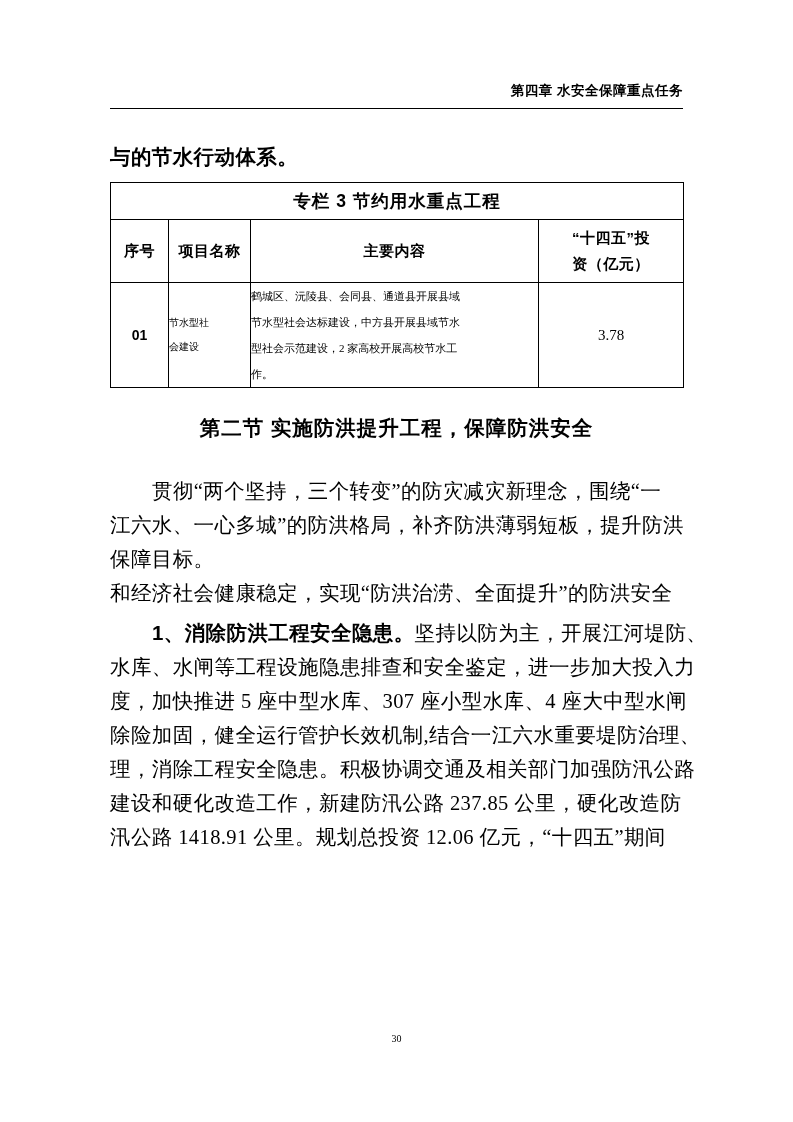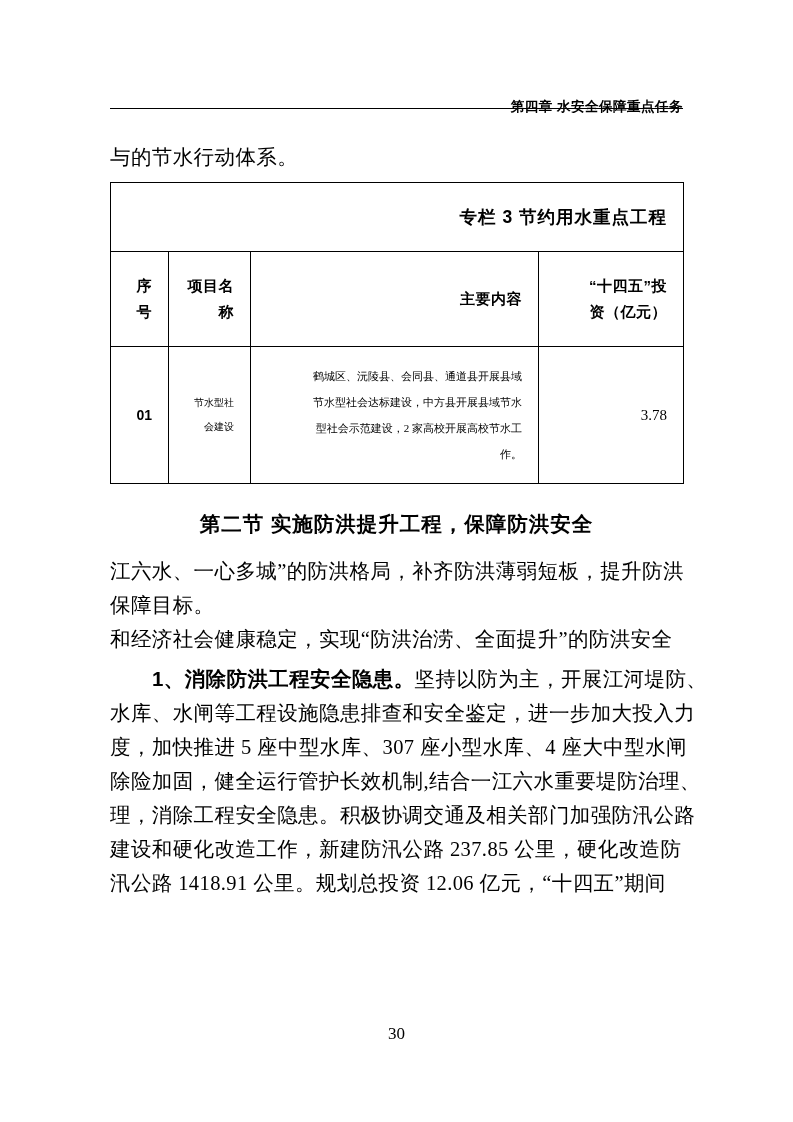--- a/index.html
+++ b/index.html
@@ -21,21 +21,21 @@
   .header {
     position: absolute;
     top: 82px;
     left: 110px;
     right: 110px;
     height: 30px;
   }
   .header-text {
     position: absolute;
     right: 0;
-    top: 16px;
+    top: 0;
     font-family: "Liberation Sans", "DejaVu Sans", sans-serif;
     font-size: 13.5px;
     font-weight: bold;
     letter-spacing: 0.5px;
     color: #000;
     white-space: nowrap;
   }
   .header-rule {
     position: absolute;
     left: 0;
@@ -50,34 +50,34 @@
     width: 573px;
   }
   .para-line {
     font-size: 20.5px;
     line-height: 34px;
     letter-spacing: 0.4px;
     white-space: nowrap;
   }
   .lead-line {
     margin-bottom: 4px;
+    font-weight: bold;
   }
 
   
   table.box {
     border-collapse: collapse;
     width: 573px;
     margin-top: 8px;
     table-layout: fixed;
   }
   table.box td, table.box th {
     border: 1px solid #000;
-    padding: 16px;
+    padding: 0;
     vertical-align: middle;
-    text-align: right;
   }
   .tbl-title {
     text-align: center;
     font-size: 17.5px;
     font-weight: bold;
     font-family: "Liberation Sans", "DejaVu Sans", sans-serif;
     letter-spacing: 1px;
     height: 36px;
   }
   .tbl-head {
@@ -116,39 +116,39 @@
   }
 
   
   .section-heading {
     text-align: center;
     font-size: 20.5px;
     font-weight: bold;
     font-family: "Liberation Sans", "DejaVu Sans", sans-serif;
     letter-spacing: 1px;
     margin-top: 26px;
-    margin-bottom: 16px;
+    margin-bottom: 32px;
   }
   .body-block {
     margin-top: 6px;
   }
   .body-block .para-line:first-child {
     text-indent: 0;
   }
   .bold-run {
     font-weight: bold;
     font-family: "Liberation Sans", "DejaVu Sans", sans-serif;
   }
   .pagenum {
     position: absolute;
     bottom: 78px;
     left: 0;
     right: 0;
     text-align: center;
-    font-size: 17px;
+    font-size: 10px;
     font-family: "Liberation Serif", "DejaVu Serif", serif;
   }
 </style>
 </head>
 <body>
 
 <div class="page">
 
   <div class="header">
     <div class="header-text">第四章 水安全保障重点任务</div>
@@ -192,20 +192,21 @@
             <div>作。</div>
           </td>
           <td class="cell-invest">3.78</td>
         </tr>
       </tbody>
     </table>
 
     <div class="section-heading">第二节 实施防洪提升工程，保障防洪安全</div>
 
     <div class="body-block">
+      <div class="para-line" style="text-indent:42px">贯彻“两个坚持，三个转变”的防灾减灾新理念，围绕“一</div>
       <div class="para-line">江六水、一心多城”的防洪格局，补齐防洪薄弱短板，提升防洪</div>
       <div class="para-line">保障目标。</div>
       <div class="para-line">和经济社会健康稳定，实现“防洪治涝、全面提升”的防洪安全</div>
     </div>
 
     <div class="body-block">
       <div class="para-line" style="text-indent:42px"><span class="bold-run">1、消除防洪工程安全隐患。</span><span>坚持以防为主，开展江河堤防、</span></div>
       <div class="para-line">水库、水闸等工程设施隐患排查和安全鉴定，进一步加大投入力</div>
       <div class="para-line">度，加快推进 5 座中型水库、307 座小型水库、4 座大中型水闸</div>
       <div class="para-line">除险加固，健全运行管护长效机制,结合一江六水重要堤防治理、</div>

